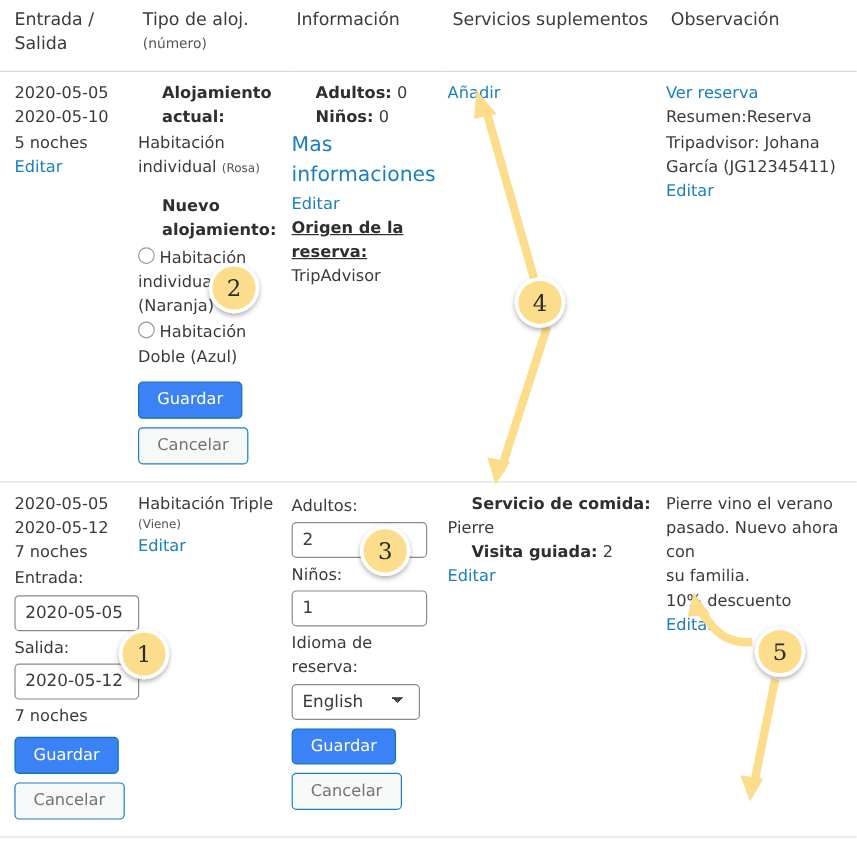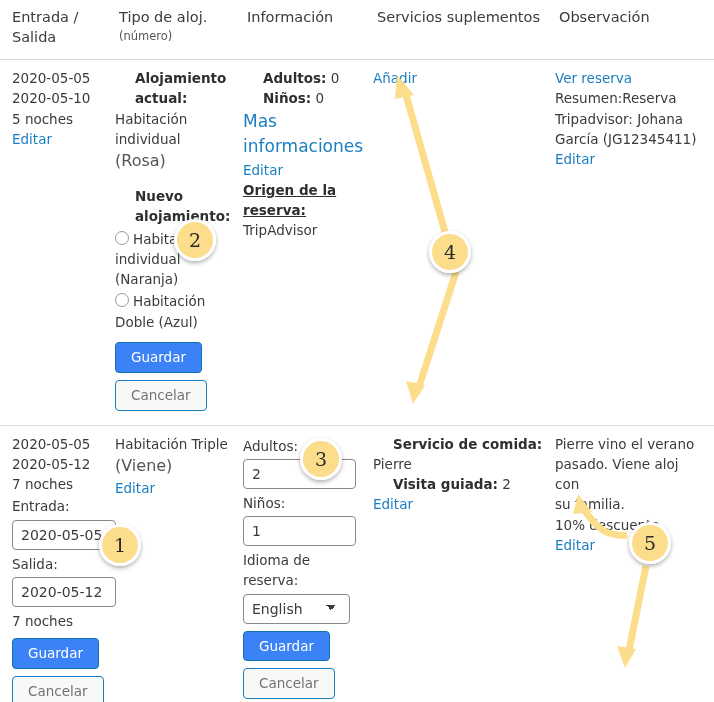--- a/index.html
+++ b/index.html
@@ -52,21 +52,21 @@
     vertical-align: top;
     padding: 8px 10px 14px 0;
     line-height: 1.5;
     border-bottom: 1px solid #dcdcdc;
   }
   tbody td:first-child { padding-left: 12px; }
   tbody tr:last-child td { border-bottom: none; }
 
   .line { display: block; }
   .b { font-weight: bold; color: #2f2f2f; margin-left: 20px; }
-  .sm { font-size: 16px; color: #555; }
+  .sm { font-size: 10px; color: #555; }
 
   a.lnk {
     color: #1a7fc1;
     text-decoration: none;
     cursor: pointer;
     display: inline-block;
   }
   a.lnk.small { font-size: 17px; }
 
   .underline-head {
@@ -306,21 +306,21 @@
 
       <td>
         <span class="line b">Servicio de comida:</span>
         <span class="line">Pierre</span>
         <span class="line"><span class="b">Visita guiada:</span> <span>2</span></span>
         <a class="lnk line" href="#">Editar</a>
       </td>
 
       <td>
         <span class="line">Pierre vino el verano</span>
-        <span class="line">pasado. Viene aloj con</span>
+        <span class="line">pasado. Nuevo ahora con</span>
         <span class="line">su familia.</span>
         <span class="line">10% descuento</span>
         <a class="lnk line" href="#">Editar</a>
       </td>
     </tr>
 
     <tr>
       <td>
         
         

